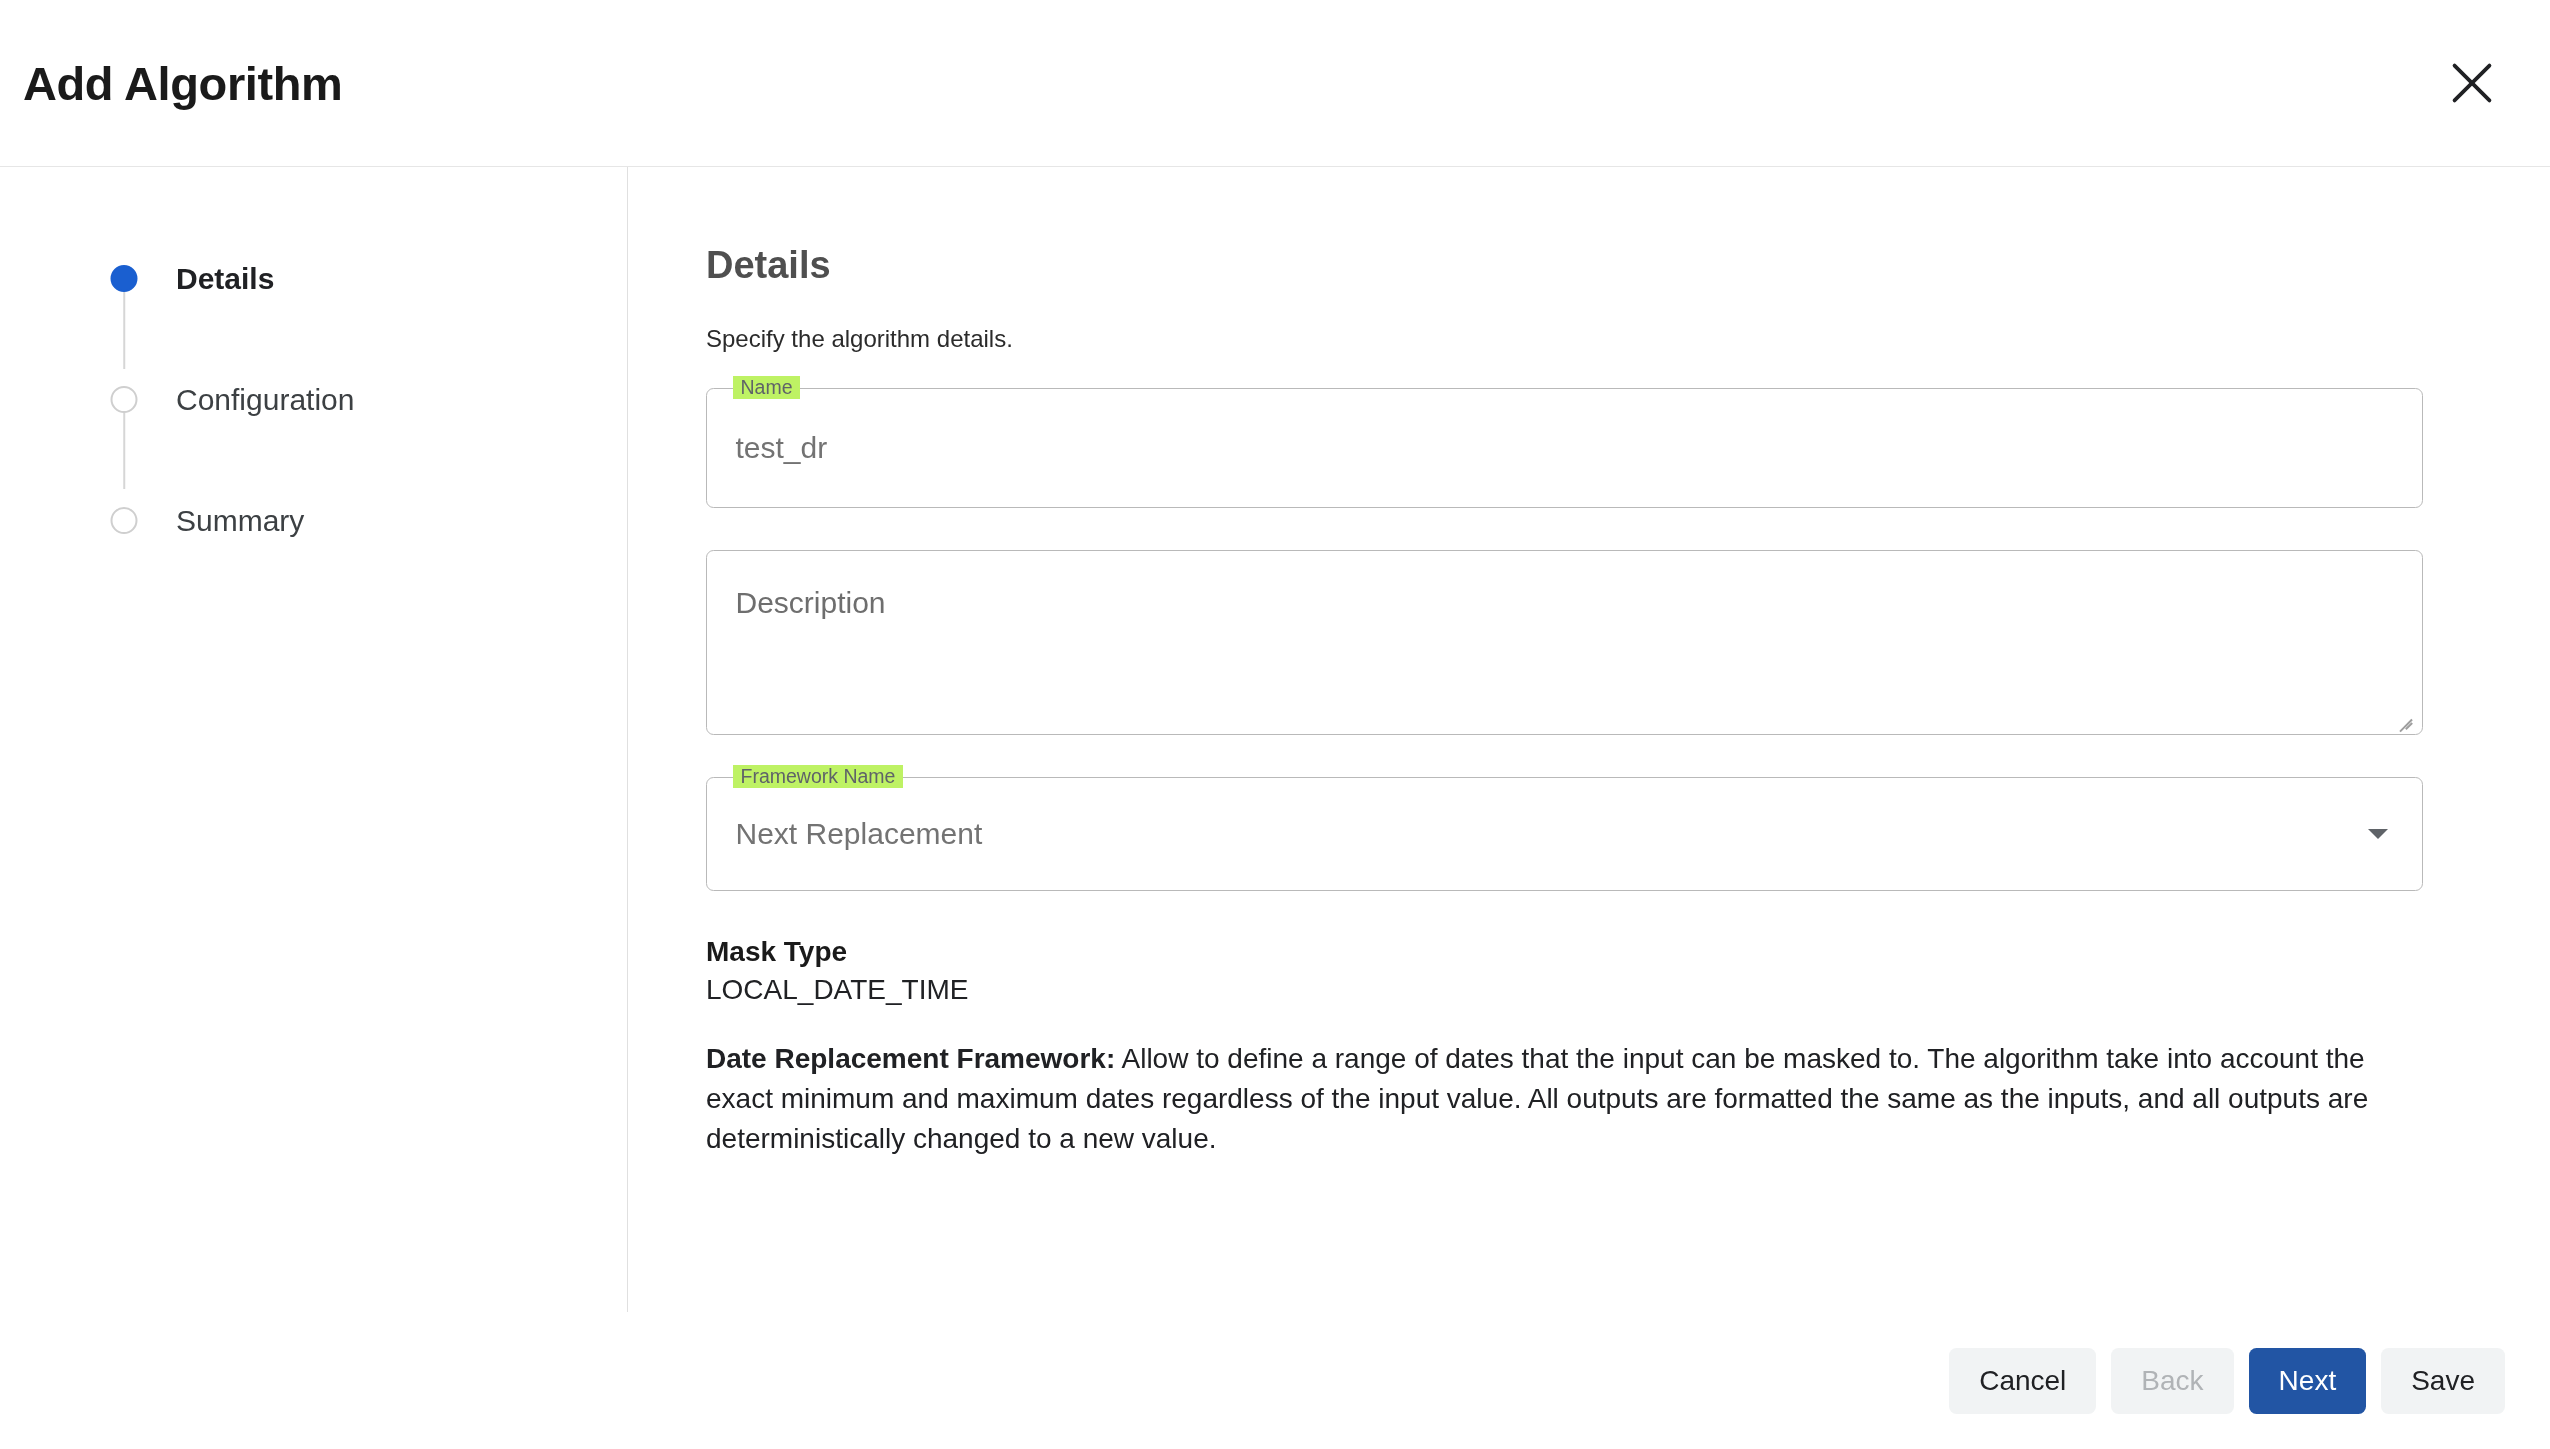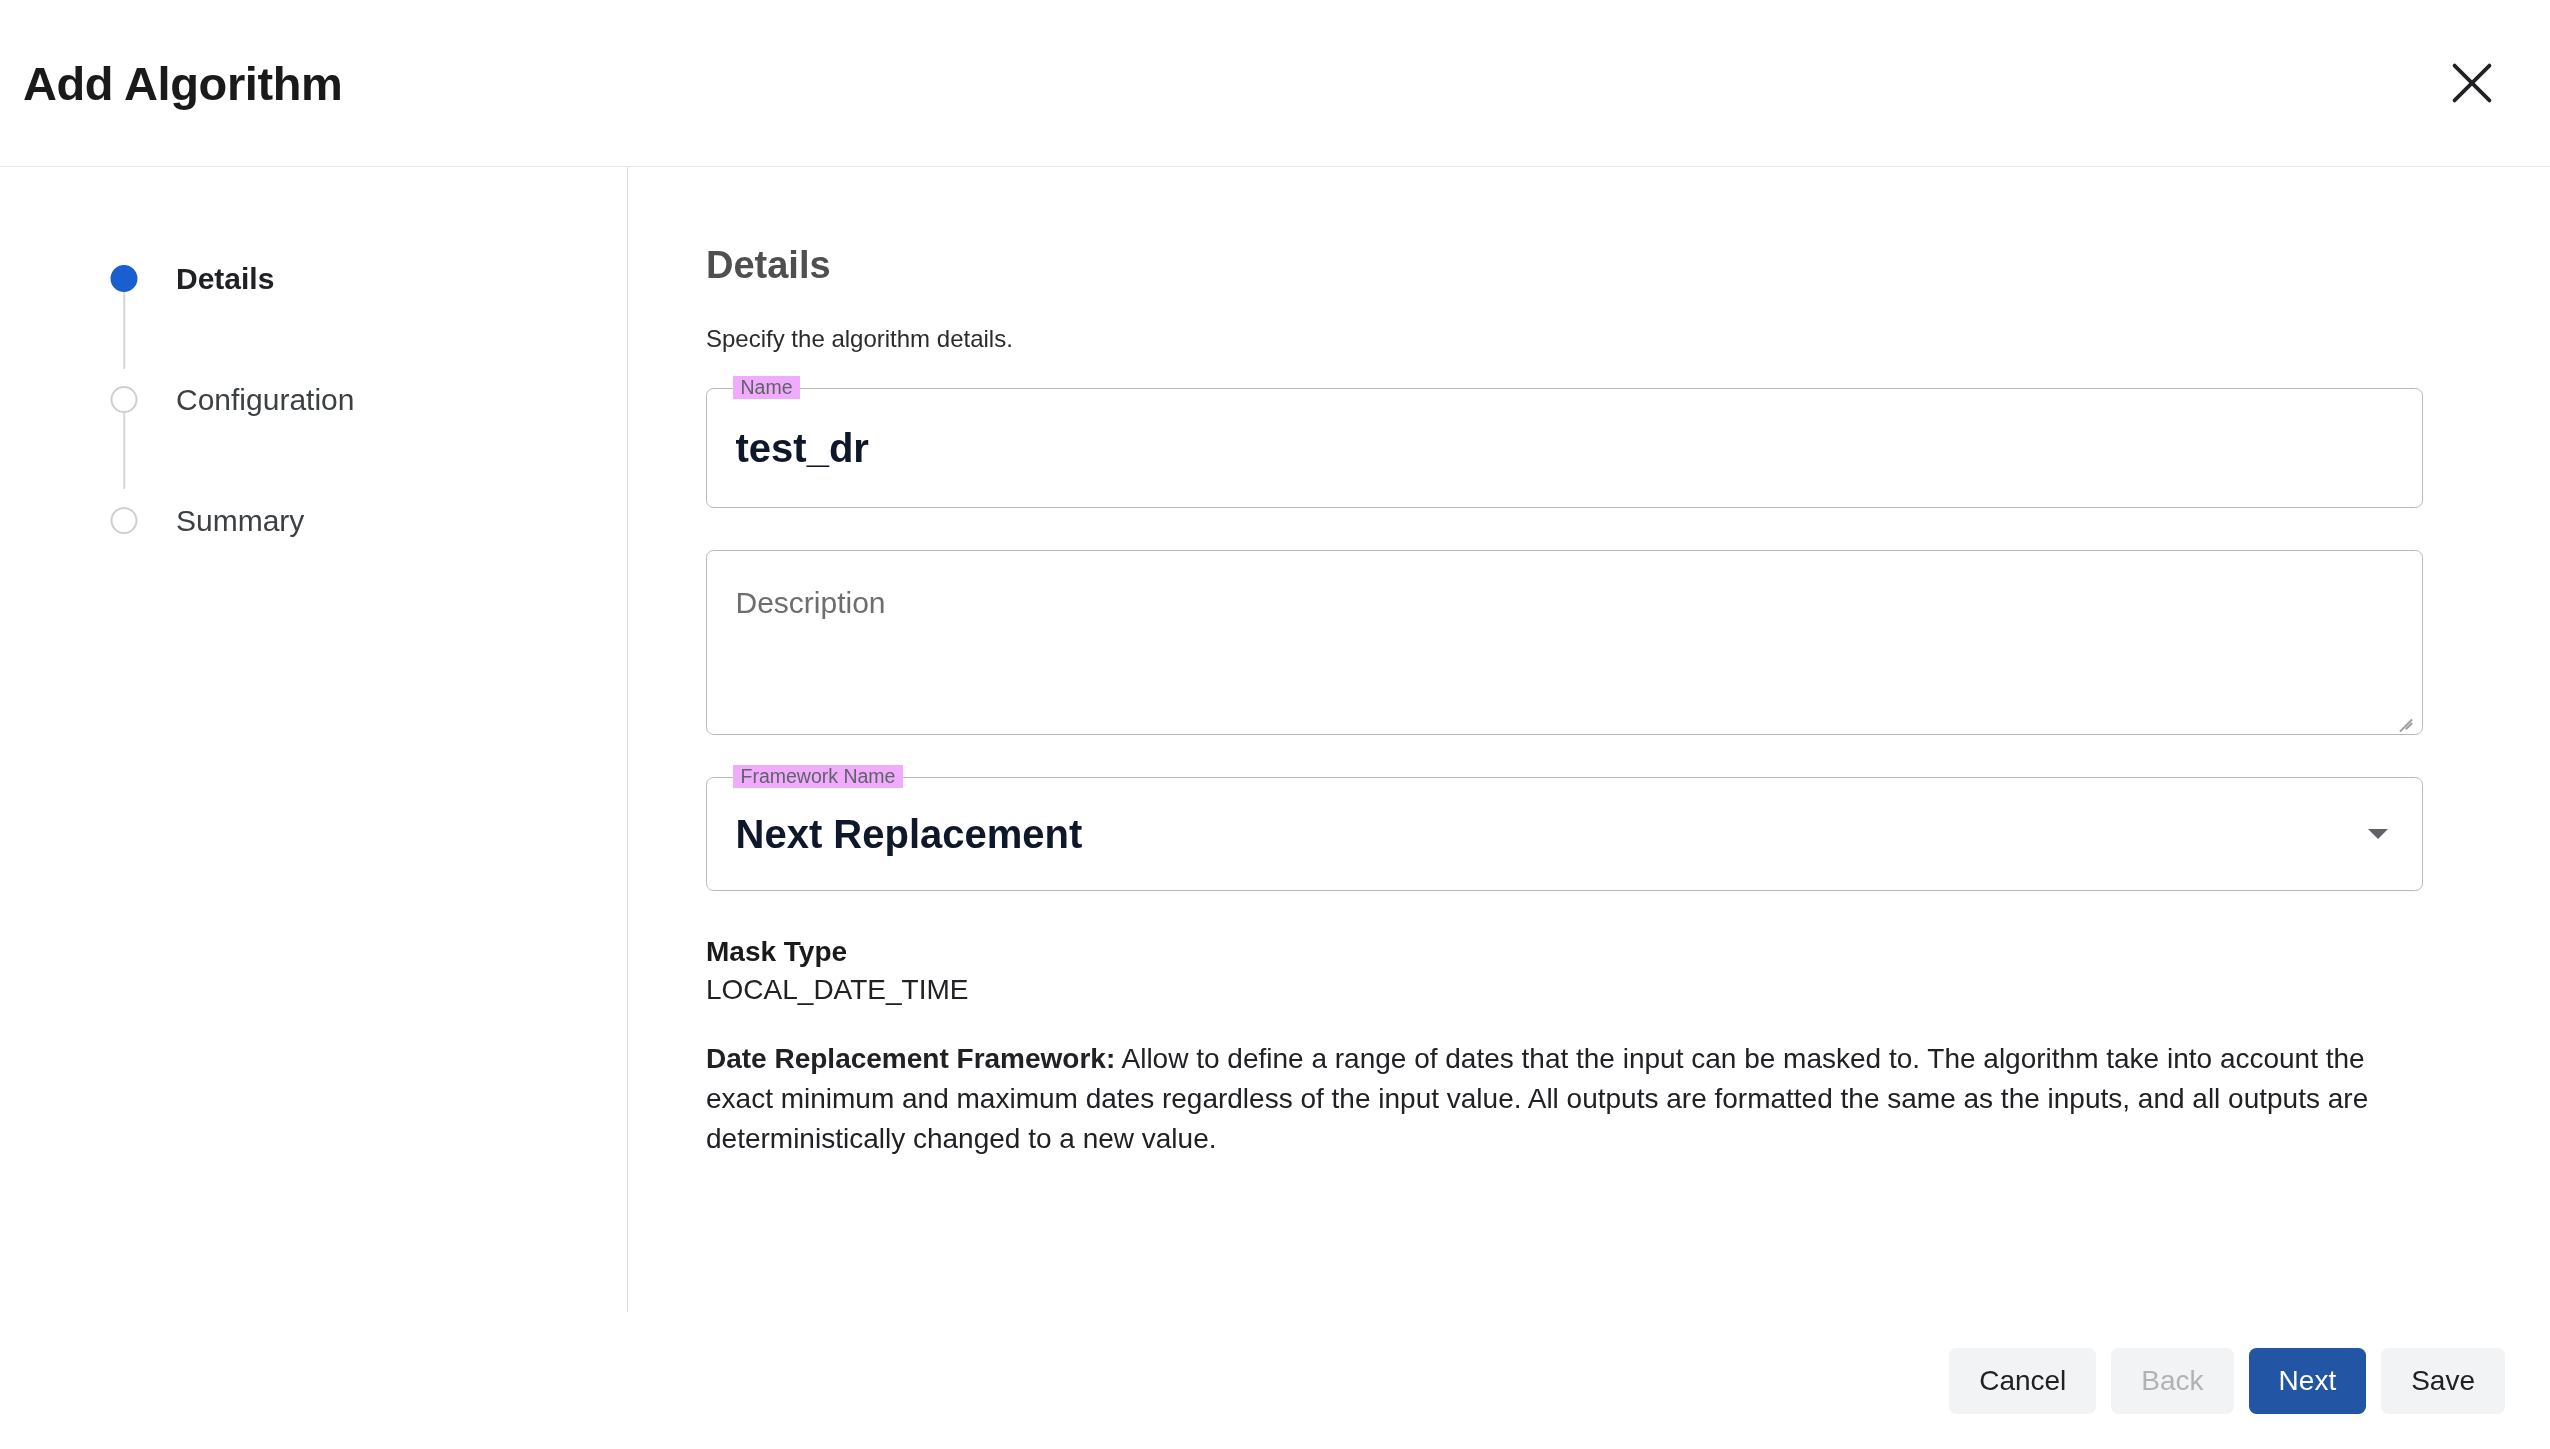--- a/index.html
+++ b/index.html
@@ -154,30 +154,29 @@
     position: relative;
   }
   .field-box.select-box {
     height: 114px;
     justify-content: space-between;
   }
   .field-legend {
     position: absolute;
     top: -12px;
     left: 27px;
-    background: #f0abfc;
+    background: #bef264;
     padding: 0 7.5px;
     font-size: 19.5px;
     color: #5f6368;
     line-height: 22.5px;
   }
   .field-value {
-    font-size: 40px;
-    color: #0f172a;
-    font-weight: bold;
+    font-size: 30px;
+    color: #737373;
   }
   .field-placeholder {
     font-size: 30px;
     color: #6e6e6e;
   }
   .resize-grip {
     position: absolute;
     right: 10.5px;
     bottom: 10.5px;
     width: 16.5px;

